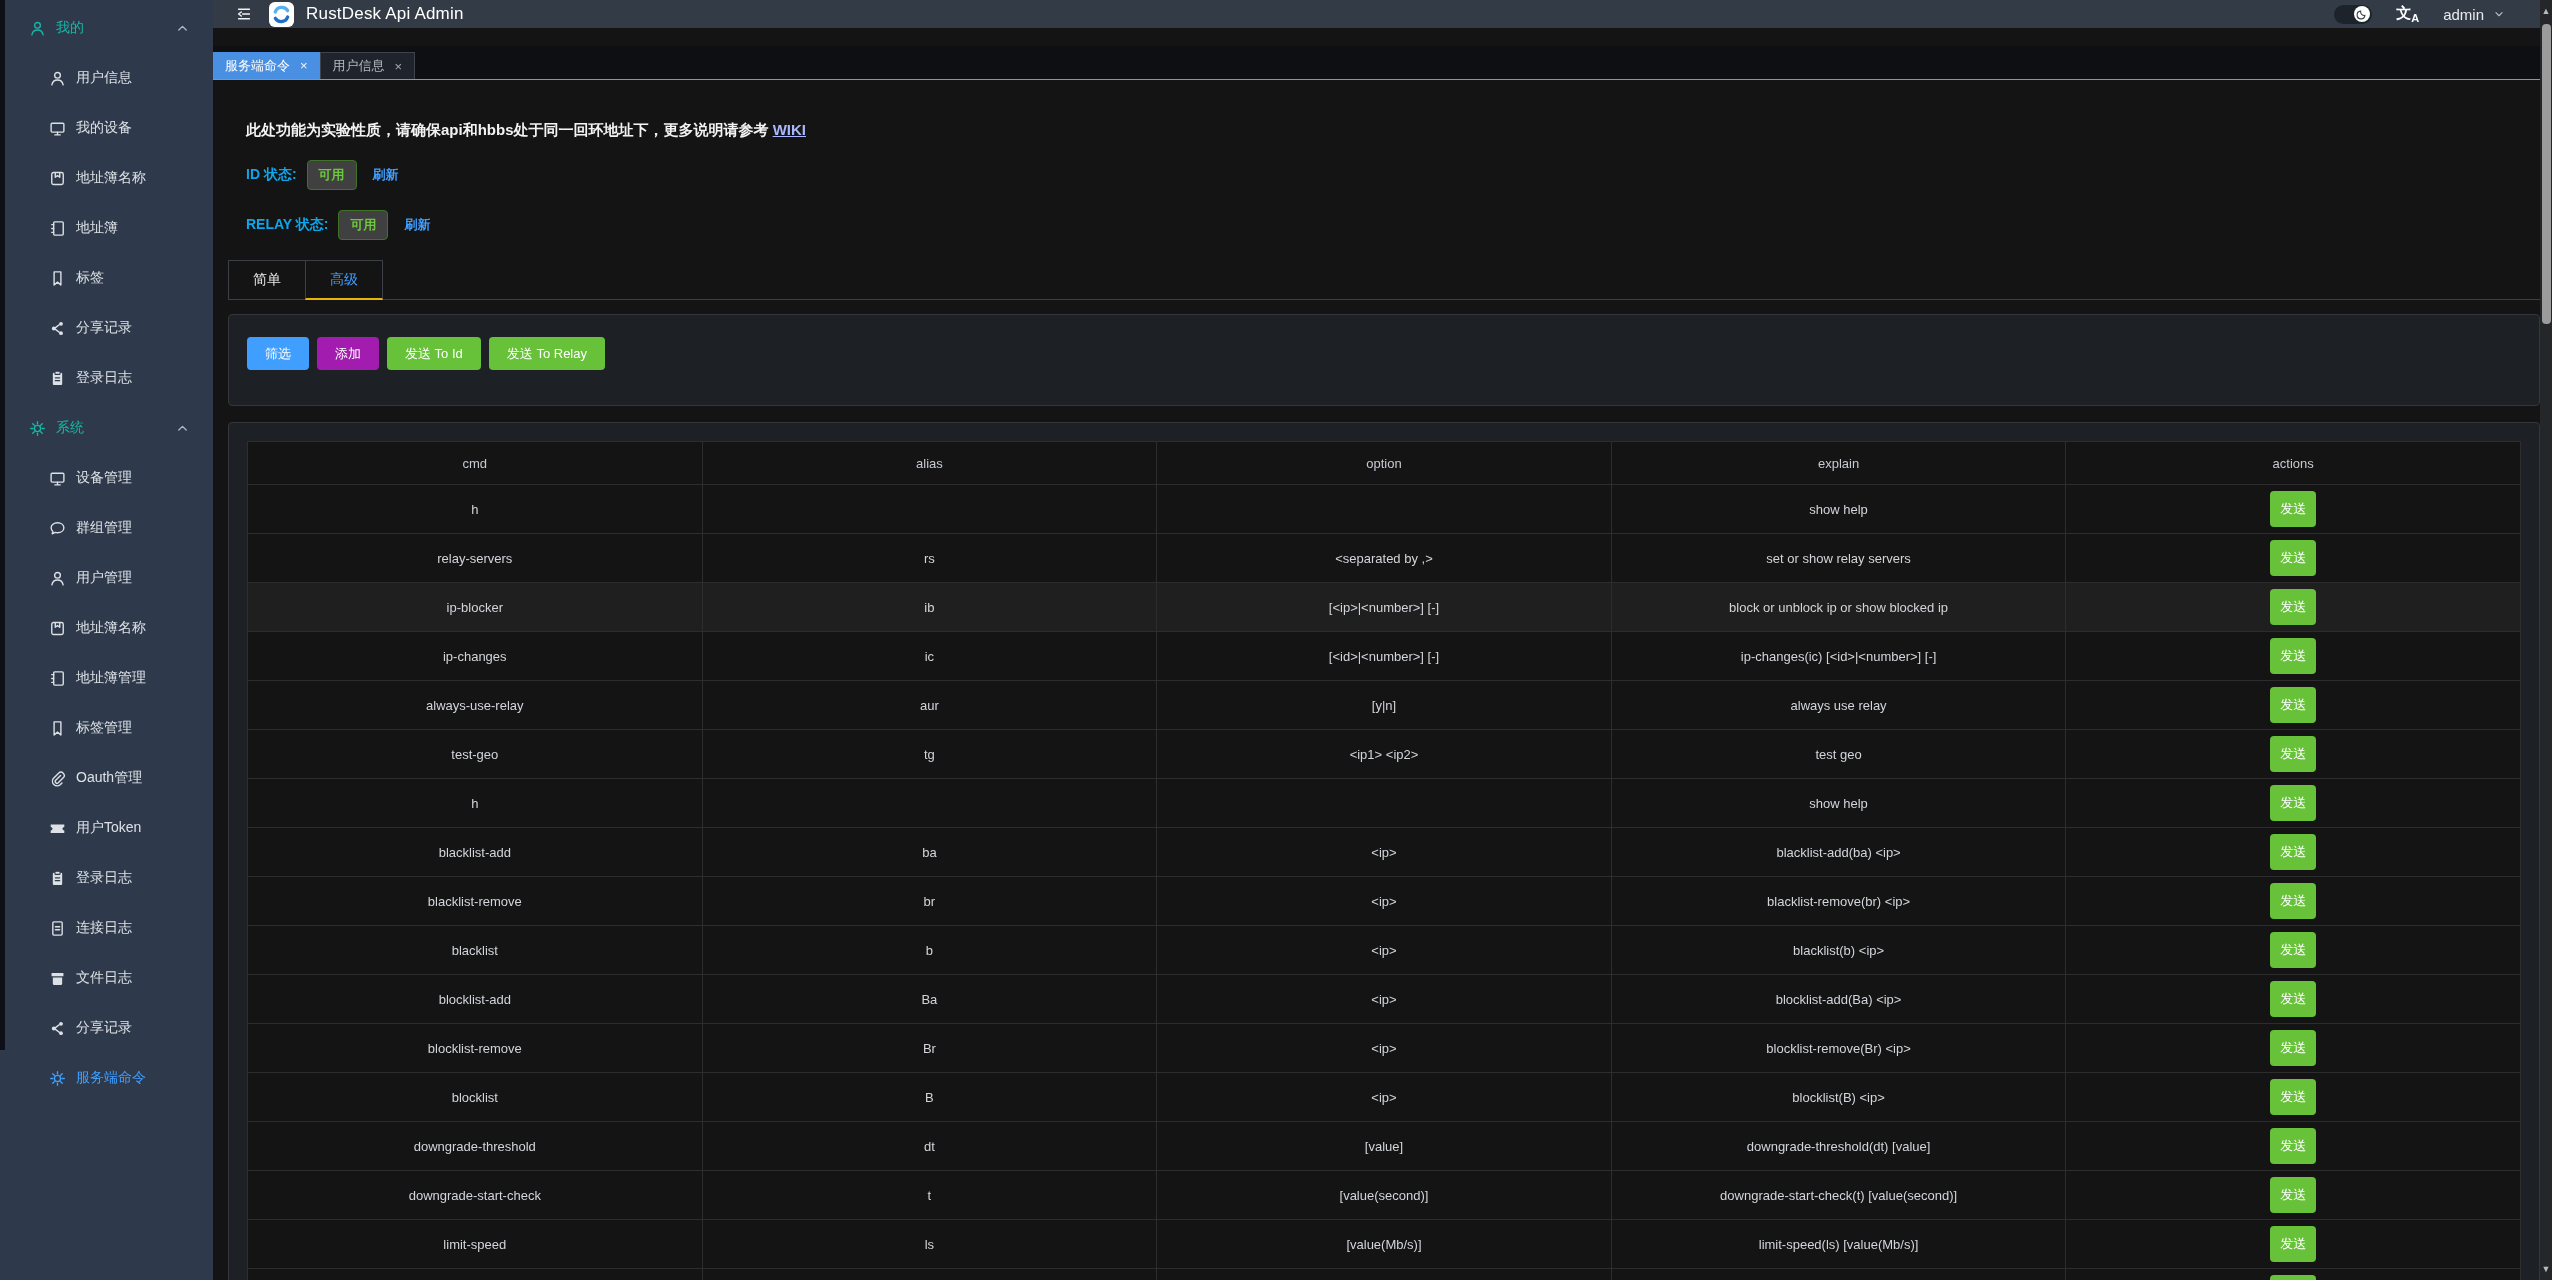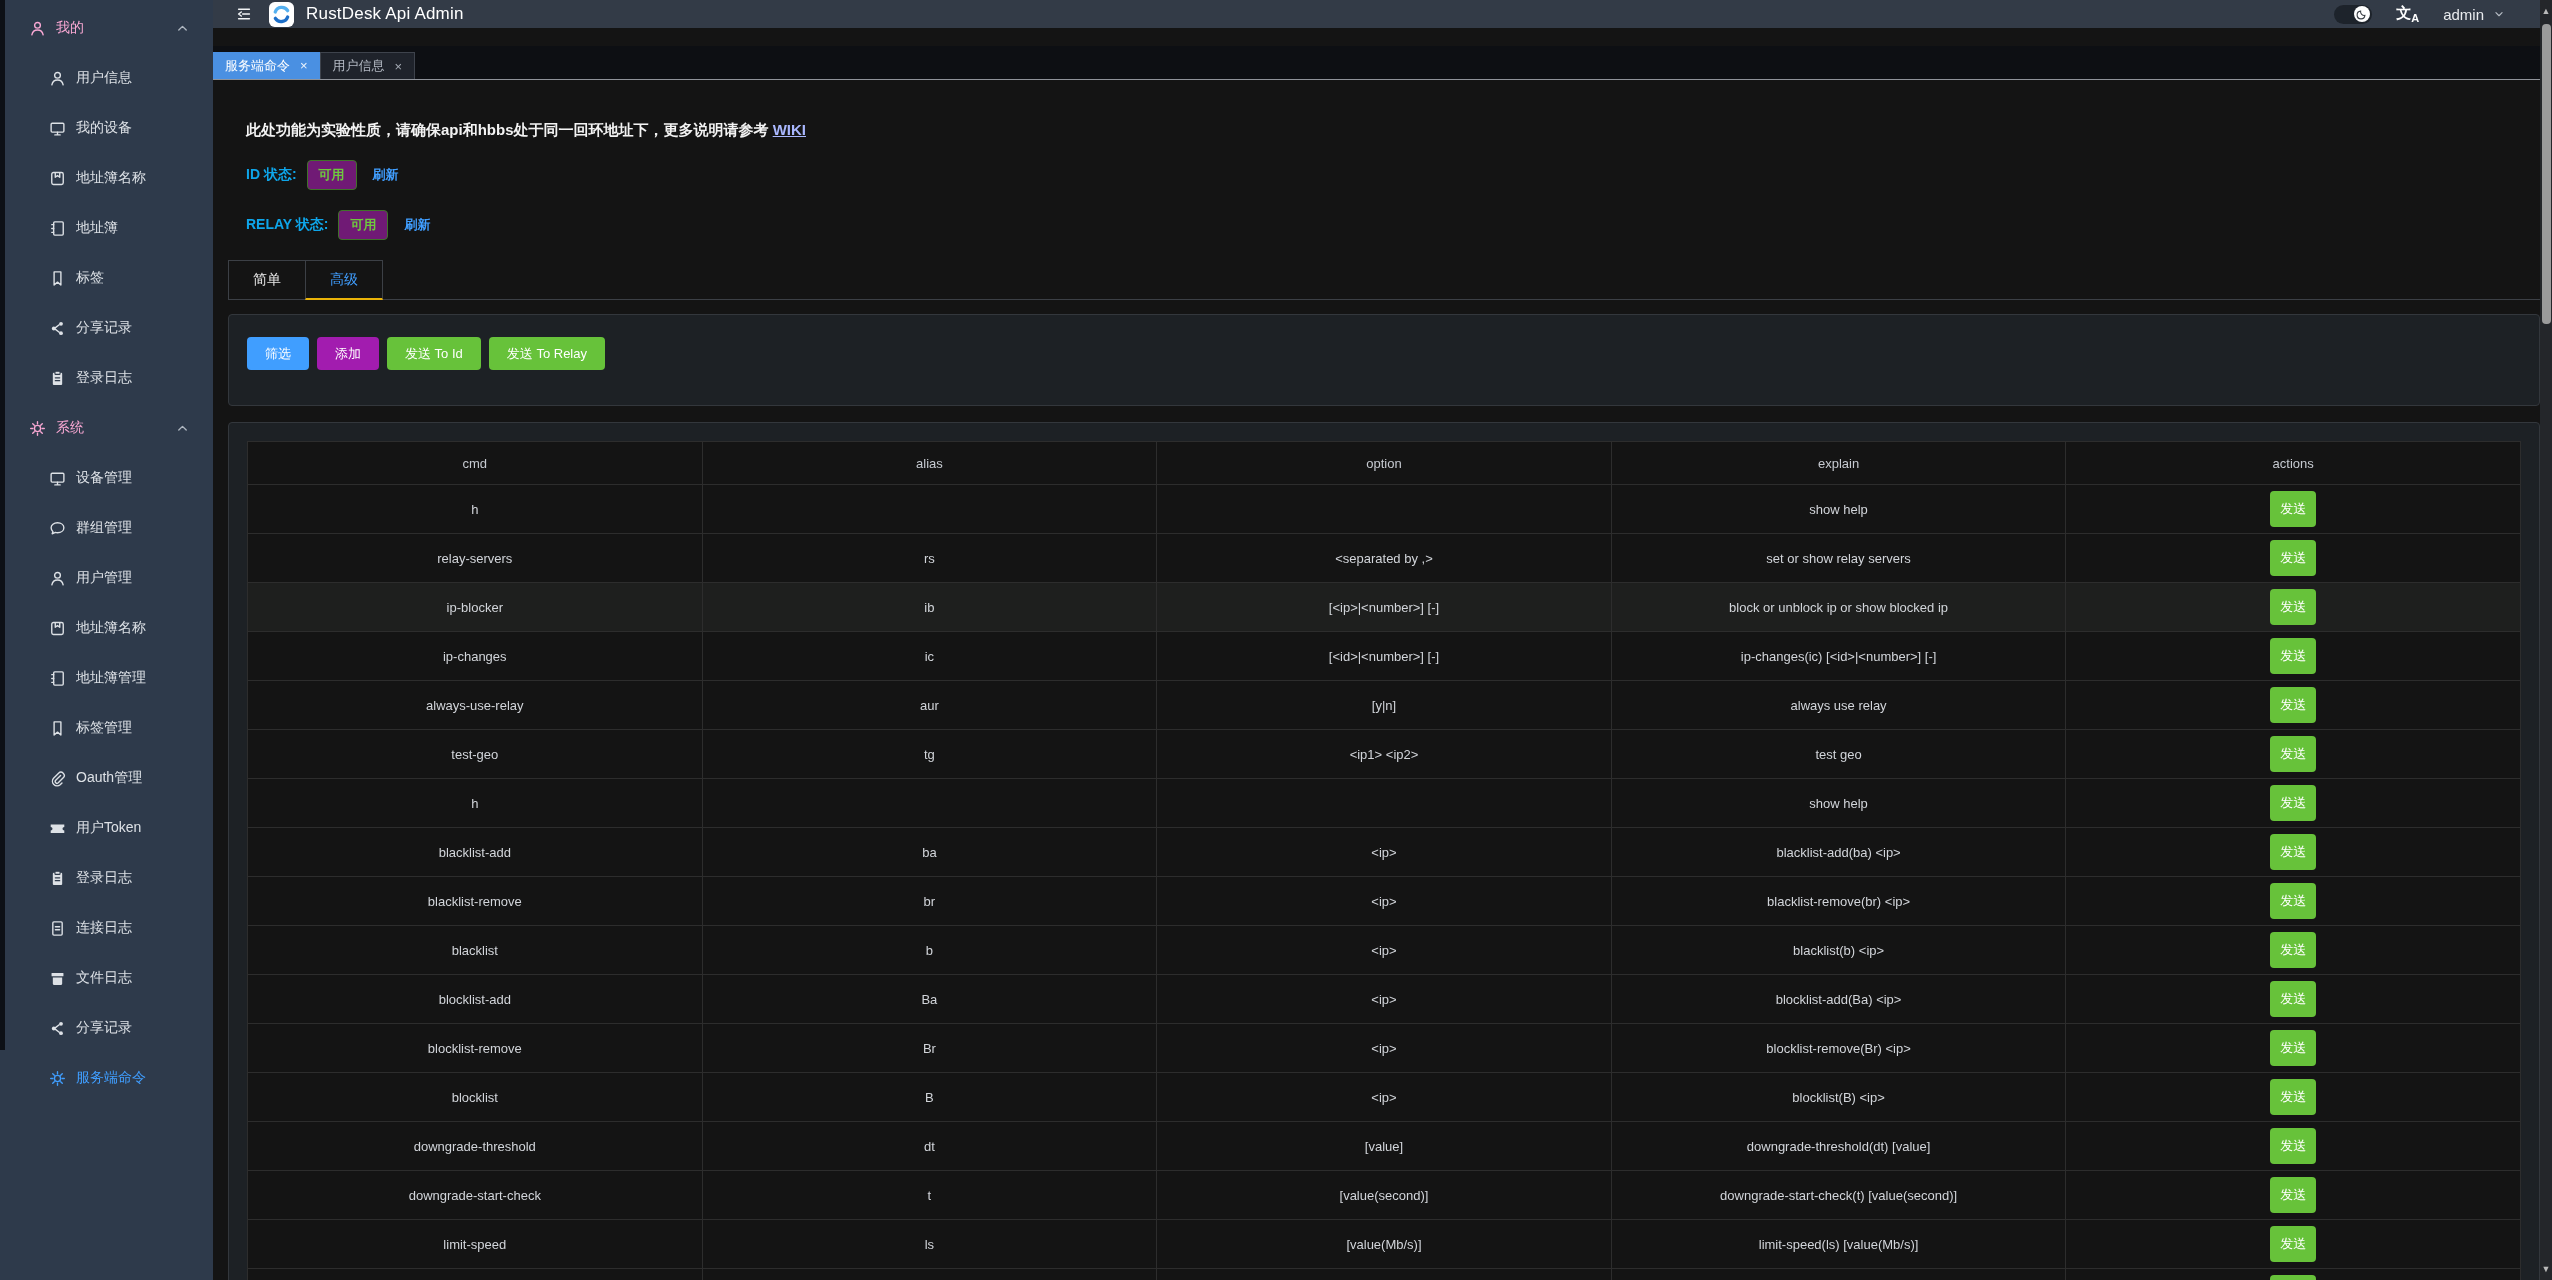--- a/index.html
+++ b/index.html
@@ -5,21 +5,21 @@
   * { margin:0; padding:0; box-sizing:border-box; }
   html,body { width:2552px; height:1280px; overflow:hidden; }
   body { font-family:"Liberation Sans","DejaVu Sans",sans-serif; background:#141414; }
   .app { position:relative; width:2552px; height:1280px; overflow:hidden; background:#141414; }
 
   
   .sidebar { position:absolute; left:0; top:0; width:213px; height:1280px; background:#2e3a4b; z-index:5; }
   .side-edge { position:absolute; left:0; top:0; width:5px; height:1050px; background:#0d1016; }
   .side-menu { position:absolute; left:5px; top:3px; right:0; }
   .side-row { display:flex; align-items:center; height:50px; color:#dde1e6; font-size:14px; cursor:pointer; }
-  .side-row.section { padding-left:24px; color:#f9a8d4; }
+  .side-row.section { padding-left:24px; color:#14b8a6; }
   .side-row.item { padding-left:44px; }
   .side-row .ic { display:inline-flex; width:17px; height:17px; margin-right:10px; align-items:center; justify-content:center; color:inherit; }
   .side-row .lbl { flex:0 0 auto; }
   .side-row .chev { margin-left:auto; margin-right:22px; color:#aeb6c0; display:inline-flex; }
   .side-row.active { color:#409eff; }
   svg.g { fill:none; stroke:currentColor; stroke-width:1.3; stroke-linecap:round; stroke-linejoin:round; }
 
   
   .topbar { position:absolute; left:213px; top:0; right:0; height:28px; background:#333b47; display:flex; align-items:center; z-index:4; }
   .fold-btn { margin-left:22px; color:#f2f4f6; display:inline-flex; cursor:pointer; }
@@ -40,21 +40,21 @@
   .wtab .x { font-size:13px; line-height:1; opacity:.9; cursor:pointer; }
   .wtab.active { background:#4a90e2; color:#fff; }
   .wtab.inactive { background:#1f232b; color:#b4bac4; border:1px solid #3e434c; border-bottom:none; }
 
   
   .content { position:absolute; left:213px; top:81px; right:12px; bottom:0; padding:0 0 0 15px; }
   .notice { margin:40px 0 0 18px; color:#f3f3f3; font-size:15px; font-weight:700; }
   .wiki { color:#a9b7fe; text-decoration:underline; cursor:pointer; font-weight:700; }
   .status-line { margin:20px 0 0 18px; display:flex; align-items:center; height:30px; }
   .s-label { color:#0ea5e9; font-size:14px; font-weight:700; margin-right:10px; }
-  .badge { color:#6ec83e; background:#701a75; border:1px solid #40722a; border-radius:4px; padding:5px 11px; font-size:13px; font-weight:600; }
+  .badge { color:#6ec83e; background:#404040; border:1px solid #40722a; border-radius:4px; padding:5px 11px; font-size:13px; font-weight:600; }
   .refresh { color:#409eff; font-size:13px; font-weight:600; margin-left:16px; cursor:pointer; }
 
   .ctabs { margin-top:20px; width:2312px; border-bottom:1px solid #3c4046; display:flex; }
   .ctab { height:40px; padding:0 24px; display:flex; align-items:center; font-size:14px; border:1px solid #3c4046; border-bottom:none; cursor:pointer; margin-bottom:-1px; }
   .ctab.first { border-right:none; }
   .ctab.inactive { color:#e8e8e8; border-bottom:1px solid #3c4046; }
   .ctab.active { color:#409eff; border-bottom:2px solid #eab308; background:#141414; }
 
   .card { width:2312px; background:#1d2125; border:1px solid #33373c; border-radius:4px; }
   .toolbar-card { margin-top:14px; height:92px; padding:22px 18px; display:flex; gap:8px; }

